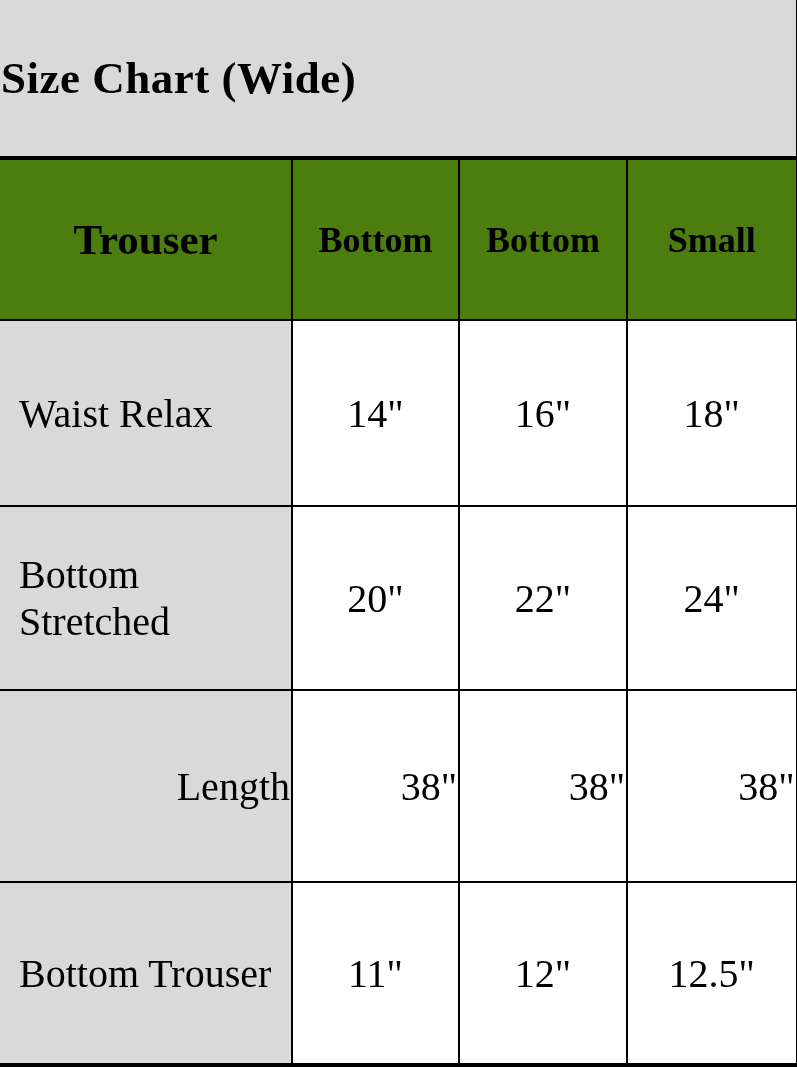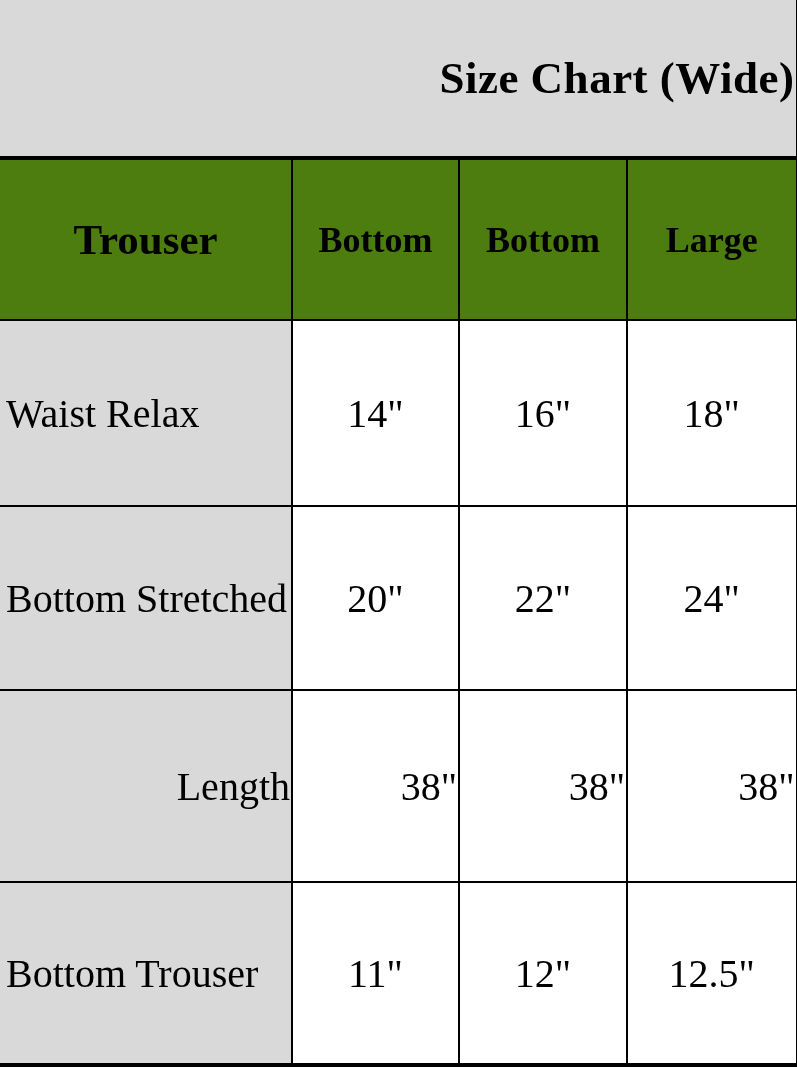--- a/index.html
+++ b/index.html
@@ -31,39 +31,39 @@
   
   table.size-chart tr > td:first-child,
   table.size-chart tr > th:first-child { border-left: none; }
   .title-cell {
     border-top: none !important;
     border-left: none !important;
     border-right: none !important;
     border-bottom: 4px solid #000000 !important;
     background: #d9d9d9;
     height: 154px;
-    text-align: right;
+    text-align: left;
     font-weight: bold;
     font-size: 45px;
     letter-spacing: 0.5px;
   }
   .header-row th {
     background: #4d7c0f;
     height: 157px;
     text-align: center;
     font-weight: bold;
     font-size: 36px;
   }
   .header-row th.cat {
     font-size: 43px;
   }
   .label-cell {
     background: #d9d9d9;
     text-align: left;
-    padding-left: 6px;
+    padding-left: 19px;
     font-size: 40px;
     font-weight: normal;
   }
   .value-cell {
     background: #ffffff;
     text-align: center;
     font-size: 40px;
     font-weight: normal;
   }
   .r1 td { height: 182px; }
@@ -87,21 +87,21 @@
         <col class="c3">
     </colgroup>
     <tbody>
       <tr>
         <td class="title-cell" colspan="4">Size Chart (Wide)</td>
       </tr>
       <tr class="header-row">
         <th class="cat">Trouser</th>
         <th>Bottom</th>
         <th>Bottom</th>
-        <th>Large</th>
+        <th>Small</th>
       </tr>
       <tr class="r1">
         <td class="label-cell">Waist Relax</td>
         <td class="value-cell">14"</td>
         <td class="value-cell">16"</td>
         <td class="value-cell">18"</td>
       </tr>
       <tr class="r2">
         <td class="label-cell">Bottom Stretched</td>
         <td class="value-cell">20"</td>

